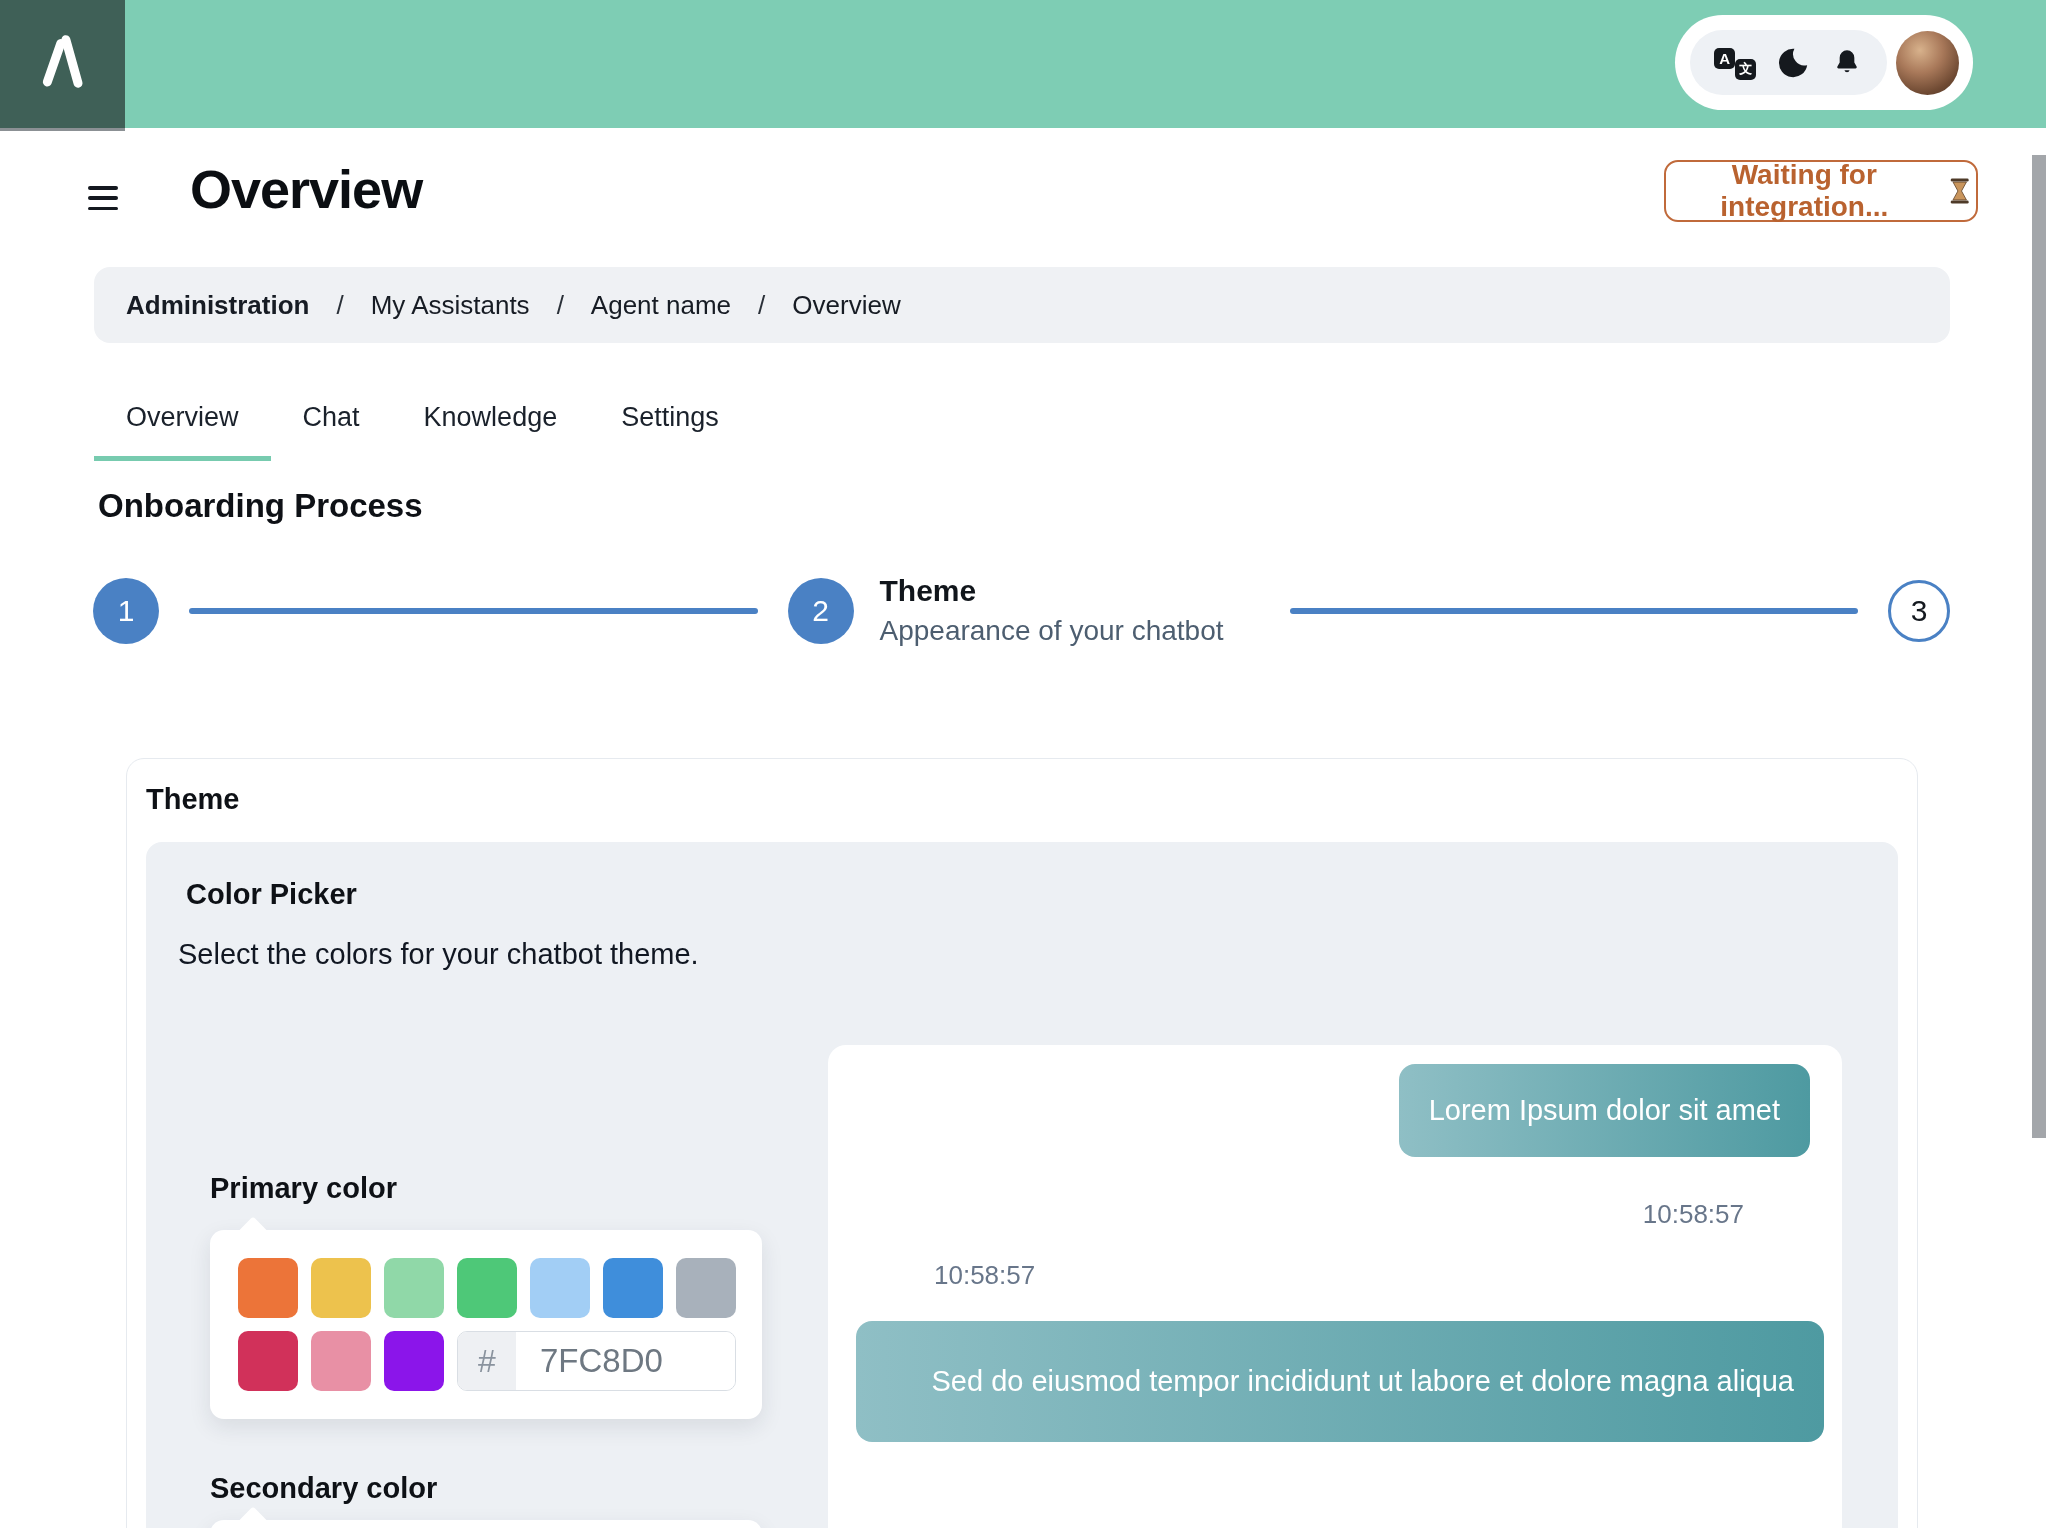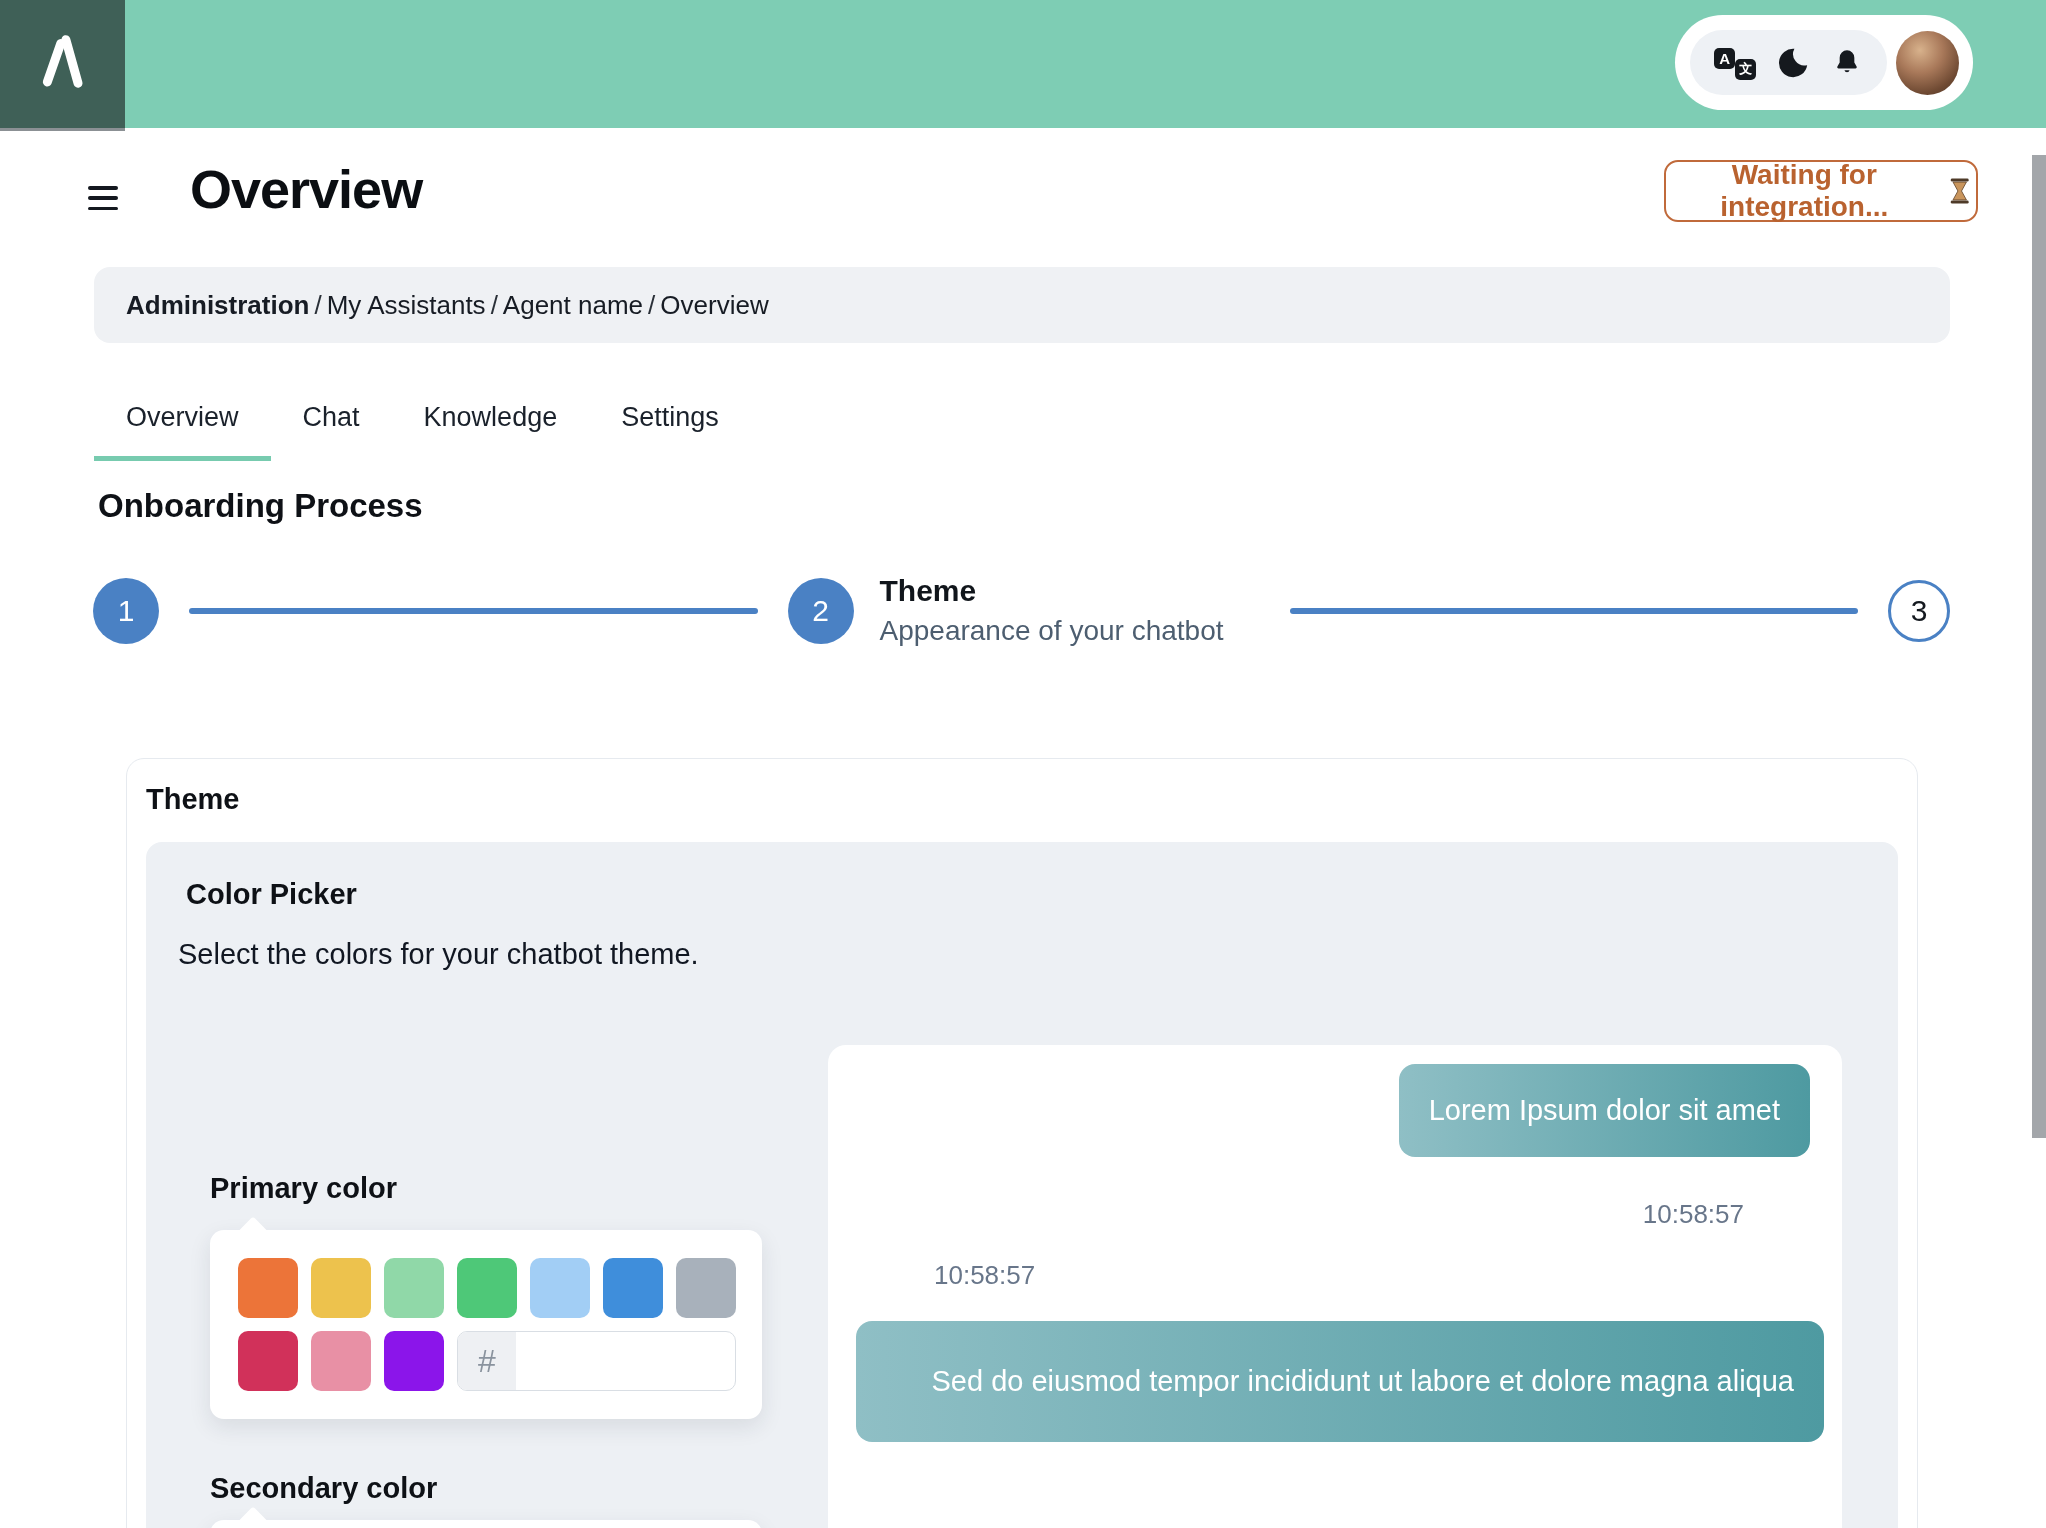--- a/index.html
+++ b/index.html
@@ -28,21 +28,21 @@
         padding:0;cursor:pointer;display:flex;flex-direction:column;justify-content:space-between;}
   .hamburger span{display:block;width:30px;height:3.5px;background:#14181F;border-radius:2px;}
   h1.page-title{position:absolute;left:190px;top:158px;margin:0;font-size:54px;font-weight:700;
         letter-spacing:-1px;color:#0B0E12;}
   .status-btn{position:absolute;right:68px;top:160px;width:314px;height:62px;background:#ffffff;
         border:2px solid #C06A3B;border-radius:14px;color:#B9622F;font-size:28px;font-weight:700;
         display:flex;align-items:center;justify-content:center;gap:12px;cursor:pointer;
         font-family:inherit;box-sizing:border-box;}
   
   .breadcrumb{position:absolute;left:94px;top:267px;right:96px;height:76px;background:#EFF1F4;
-        border-radius:16px;display:flex;align-items:center;gap:5px;padding:12px 32px;box-sizing:border-box;
+        border-radius:16px;display:flex;align-items:center;gap:27px;padding:12px 32px;box-sizing:border-box;
         font-size:26px;color:#171C24;}
   .breadcrumb .bc{cursor:pointer;}
   .breadcrumb .bc.bold{font-weight:700;}
   .breadcrumb .sep{color:#2A3038;}
   
   .tabs{position:absolute;left:94px;top:392px;display:flex;}
   .tab{padding:8px 32px 22px 32px;font-size:27px;color:#1A212B;cursor:pointer;line-height:34px;}
   .tab.active{border-bottom:5px solid #77CBAF;}
   
   h2.onboarding-heading{position:absolute;left:94px;top:483px;margin:4px;font-size:33px;font-weight:700;color:#0E1116;}
@@ -190,20 +190,21 @@
           <button class="swatch" style="background: rgb(144, 216, 168);"></button>
           <button class="swatch" style="background: rgb(78, 200, 120);"></button>
           <button class="swatch" style="background: rgb(162, 206, 245);"></button>
           <button class="swatch" style="background: rgb(63, 142, 219);"></button>
           <button class="swatch" style="background: rgb(168, 177, 187);"></button>
           <button class="swatch" style="background: rgb(209, 49, 90);"></button>
           <button class="swatch" style="background: rgb(232, 144, 165);"></button>
           <button class="swatch" style="background: rgb(139, 21, 234);"></button>
           <div class="hex-control">
             <span class="hex-prefix">#</span>
+            <input class="hex-input" type="text" value="7FC8D0" style="">
           </div>
         </div>
       </div>
 
       <div class="cp-label secondary">Secondary color</div>
       <div class="popup popup2"></div>
 
       <div class="chat-panel">
         <div class="msg-row r1">
           <div class="bubble teal" style="background-image: linear-gradient(90deg, rgb(143, 191, 197), rgb(78, 154, 161));">Lorem Ipsum dolor sit amet</div>

